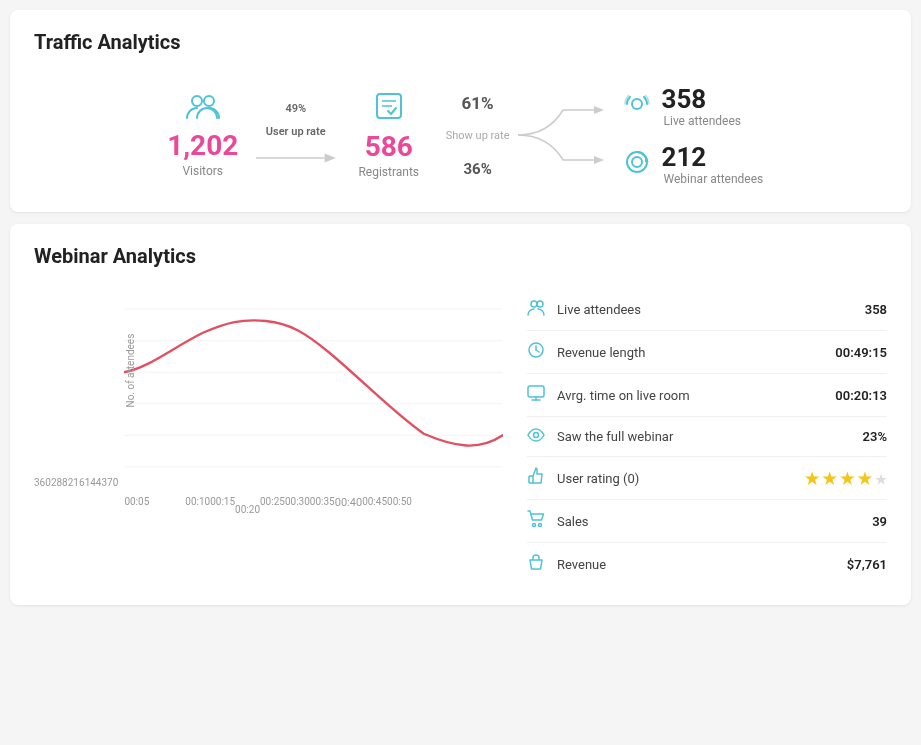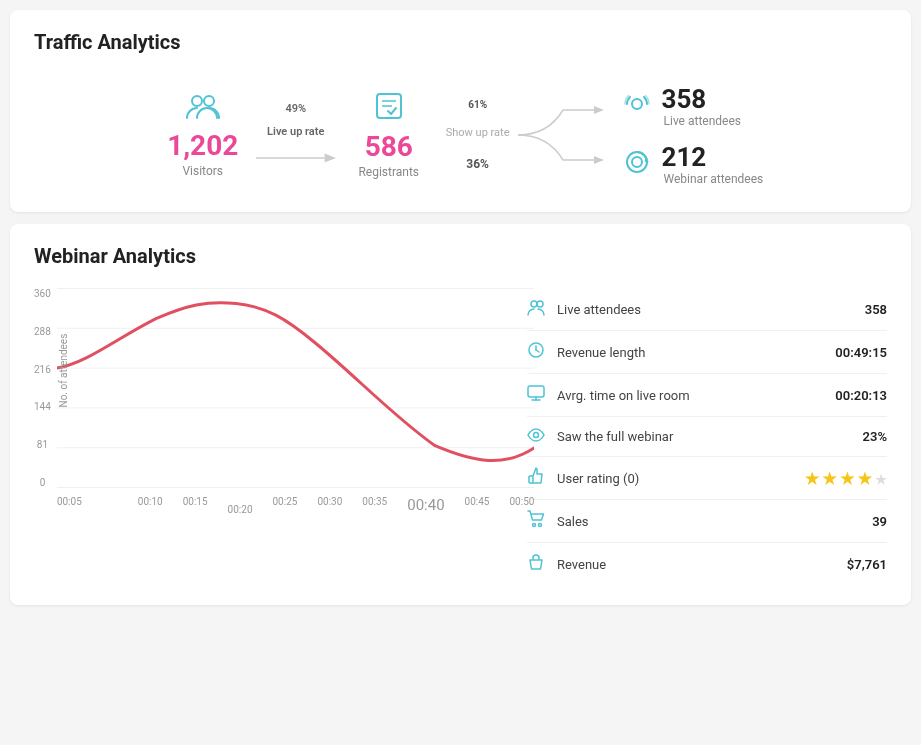--- a/index.html
+++ b/index.html
@@ -169,21 +169,21 @@
           <path d="M34 26c0-5.523-4.477-10-10-10" stroke="#4fc3d4" stroke-width="2" fill="none" stroke-linecap="round"></path>
           <path d="M12 26c0-5.523 4.477-10 10-10 5.523 0 10 4.477 10 10" stroke="#4fc3d4" stroke-width="2" fill="none" stroke-linecap="round"></path>
         </svg>
       </div>
       <div class="metric-number">1,202</div>
       <div class="metric-label">Visitors</div>
     </div>
 
     <div class="arrow-box">
       <div class="arrow-label">49%</div>
-      <div class="arrow-label">Live up rate</div>
+      <div class="arrow-label">User up rate</div>
       <div class="arrow">
         <svg width="70" height="16" viewBox="0 0 70 16">
           <line x1="0" y1="8" x2="60" y2="8" stroke="#ccc" stroke-width="1.5"></line>
           <polygon points="60,4 70,8 60,12" fill="#ccc"></polygon>
         </svg>
       </div>
     </div>
 
     <div class="metric-box">
       <div class="metric-icon">
@@ -194,23 +194,23 @@
           <polyline points="14,20 17,23 22,17" stroke="#4fc3d4" stroke-width="2" fill="none" stroke-linecap="round" stroke-linejoin="round"></polyline>
         </svg>
       </div>
       <div class="metric-number">586</div>
       <div class="metric-label">Registrants</div>
     </div>
 
     <div style="display:flex; align-items:center; margin: 0 4px;">
 
       <div style="display:flex; flex-direction:column; align-items:center; margin: 0 8px;">
-        <div style="font-size:10px; font-weight:700; color:#555; margin-bottom:16px;">61%</div>
+        <div style="font-size:17px; font-weight:700; color:#555; margin-bottom:16px;">61%</div>
         <div style="font-size:11px; color:#aaa; margin-bottom:16px;">Show up rate</div>
-        <div style="font-size:12px; font-weight:700; color:#555; margin-top:2px;">36%</div>
+        <div style="font-size:15px; font-weight:700; color:#555; margin-top:2px;">36%</div>
       </div>
 
       <svg width="90" height="80" viewBox="0 0 90 80">
 
         <path d="M0,40 Q30,40 45,15 L80,15" stroke="#ccc" stroke-width="1.5" fill="none"></path>
         <polygon points="76,11 86,15 76,19" fill="#ccc"></polygon>
 
         <path d="M0,40 Q30,40 45,65 L80,65" stroke="#ccc" stroke-width="1.5" fill="none"></path>
         <polygon points="76,61 86,65 76,69" fill="#ccc"></polygon>
       </svg>
@@ -253,52 +253,52 @@
 </div>
 
 <div class="card">
   <div class="section-title">Webinar Analytics</div>
 
   <div class="webinar-layout">
 
     <div class="chart-area">
       <div style="display:flex; gap:0;">
 
-        <div style="display:flex; flex-direction:column; justify-content:space-between; align-items:center; padding-right:6px; height:200px; padding-bottom:0;">
+        <div style="display:flex; flex-direction:row; justify-content:space-between; align-items:flex-end; padding-right:6px; height:200px; padding-bottom:0;">
           <span style="font-size:10px;color:#999;">360</span>
           <span style="font-size:10px;color:#999;">288</span>
           <span style="font-size:10px;color:#999;">216</span>
           <span style="font-size:10px;color:#999;">144</span>
-          <span style="font-size:10px;color:#999;">81</span>
+          <span style="font-size:10px;color:#999;">37</span>
           <span style="font-size:10px;color:#999;">0</span>
         </div>
         <div style="flex:1; position:relative;">
           
           <div style="position:absolute; left:-30px; top:50%; transform:rotate(-90deg) translateX(50%); font-size:10px; color:#999; white-space:nowrap;">No. of attendees</div>
           <svg viewBox="0 0 480 200" width="100%" height="200">
 
             <line x1="0" y1="0" x2="480" y2="0" stroke="#f0f0f0" stroke-width="1"></line>
             <line x1="0" y1="40" x2="480" y2="40" stroke="#f0f0f0" stroke-width="1"></line>
             <line x1="0" y1="80" x2="480" y2="80" stroke="#f0f0f0" stroke-width="1"></line>
             <line x1="0" y1="120" x2="480" y2="120" stroke="#f0f0f0" stroke-width="1"></line>
             <line x1="0" y1="160" x2="480" y2="160" stroke="#f0f0f0" stroke-width="1"></line>
             <line x1="0" y1="200" x2="480" y2="200" stroke="#f0f0f0" stroke-width="1"></line>
 
             <path d="M0,80 C30,75 60,50 100,30 C130,17 150,12 180,15 C210,18 230,30 260,55 C300,88 340,130 380,158 C420,175 450,180 480,160" fill="none" stroke="#e05060" stroke-width="3" stroke-linecap="round"></path>
           </svg>
           
-          <div style="display:flex; justify-content:flex-start; margin-top:4px;gap:20px;">
+          <div style="display:flex; justify-content:flex-start; margin-top:4px;">
             <span style="font-size:10px;color:#999;">00:05</span>
             <span style="font-size:10px;color:#999;margin-left:36px;">00:10</span>
             <span style="font-size:10px;color:#999;">00:15</span>
             <span style="font-size:10px;color:#999;margin-top:8px;">00:20</span>
             <span style="font-size:10px;color:#999;">00:25</span>
             <span style="font-size:10px;color:#999;">00:30</span>
             <span style="font-size:10px;color:#999;">00:35</span>
-            <span style="font-size:15px;color:#999;">00:40</span>
+            <span style="font-size:11px;color:#999;">00:40</span>
             <span style="font-size:10px;color:#999;">00:45</span>
             <span style="font-size:10px;color:#999;">00:50</span>
           </div>
         </div>
       </div>
     </div>
 
     <div class="stats-area">
 
       <div class="stat-row">

